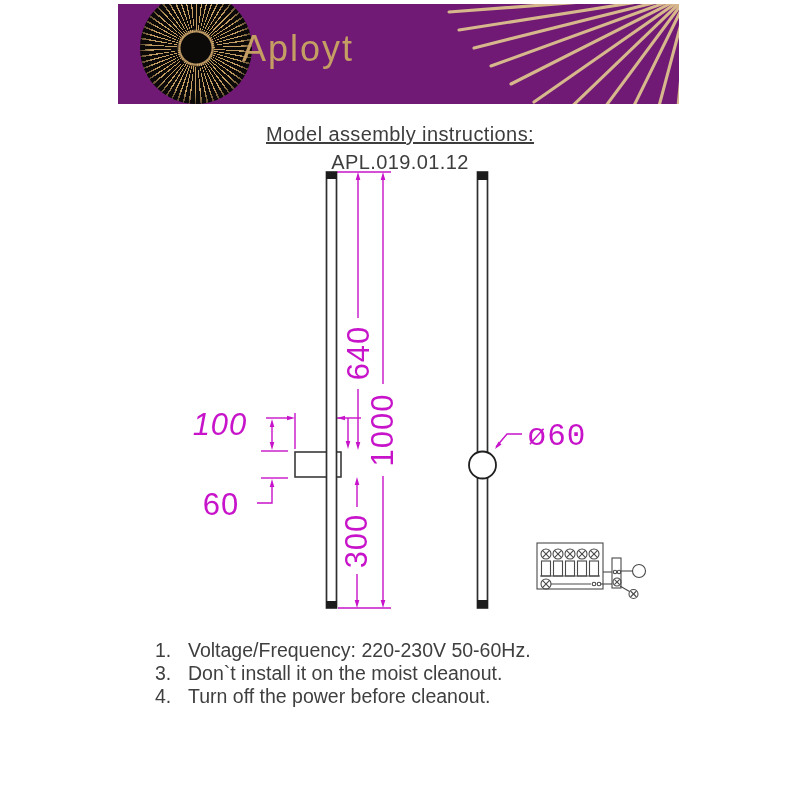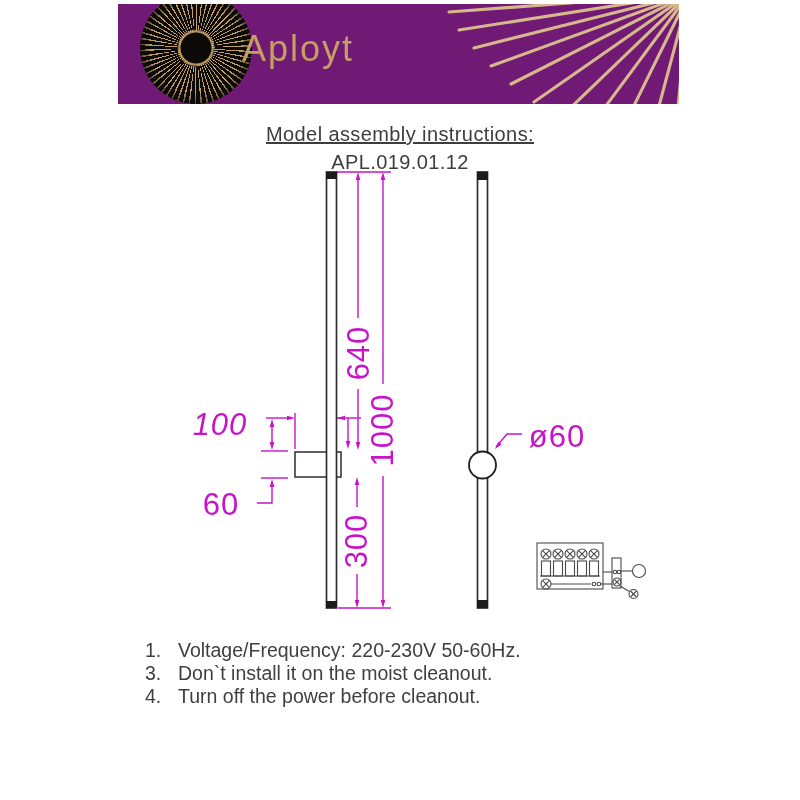--- a/index.html
+++ b/index.html
@@ -34,21 +34,21 @@
   
   .drawing{position:absolute; left:0; top:0; width:800px; height:800px;}
   .dim{
     position:absolute; color:#c713c9; font-size:31px; letter-spacing:1px;
     background:#ffffff; line-height:1; padding:0 2px; white-space:nowrap;
     transform:translate(-50%,-50%);
   }
   .dim.vert{transform:translate(-50%,-50%) rotate(-90deg);}
   
   .instructions{
-    position:absolute; left:145px; top:639px; width:560px;
+    position:absolute; left:155px; top:639px; width:560px;
     color:#3f3f3f; font-size:19.5px; line-height:23.2px;
   }
   .list-row{white-space:nowrap;}
   .list-row .num{display:inline-block; width:33px;}
 </style>
 </head>
 <body>
 
 <div class="page">
 
@@ -184,21 +184,21 @@
         <line x1="630.5" y1="591" x2="636.5" y2="597"></line>
         <line x1="636.5" y1="591" x2="630.5" y2="597"></line>
     </g>
   </svg>
 
   <div class="dim" style="left:220px; top:424px;font-style:italic;">100</div>
   <div class="dim" style="left:221px; top:504px;">60</div>
   <div class="dim vert" style="left:358px; top:353px;">640</div>
   <div class="dim vert" style="left:382px; top:430px;">1000</div>
   <div class="dim vert" style="left:356px; top:541px;">300</div>
-  <div class="dim" style="left:557px; top:436px;">ø60</div>
+  <div class="dim" style="left:557px; top:436px;font-family:Liberation Mono, monospace;">ø60</div>
 
   <div class="instructions">
     <div class="list-row">
       <span class="num">1.</span><span>Voltage/Frequency: 220-230V 50-60Hz.</span>
     </div>
     <div class="list-row">
       <span class="num">3.</span><span>Don`t install it on the moist cleanout.</span>
     </div>
     <div class="list-row">
       <span class="num">4.</span><span>Turn off the power before cleanout.</span>

